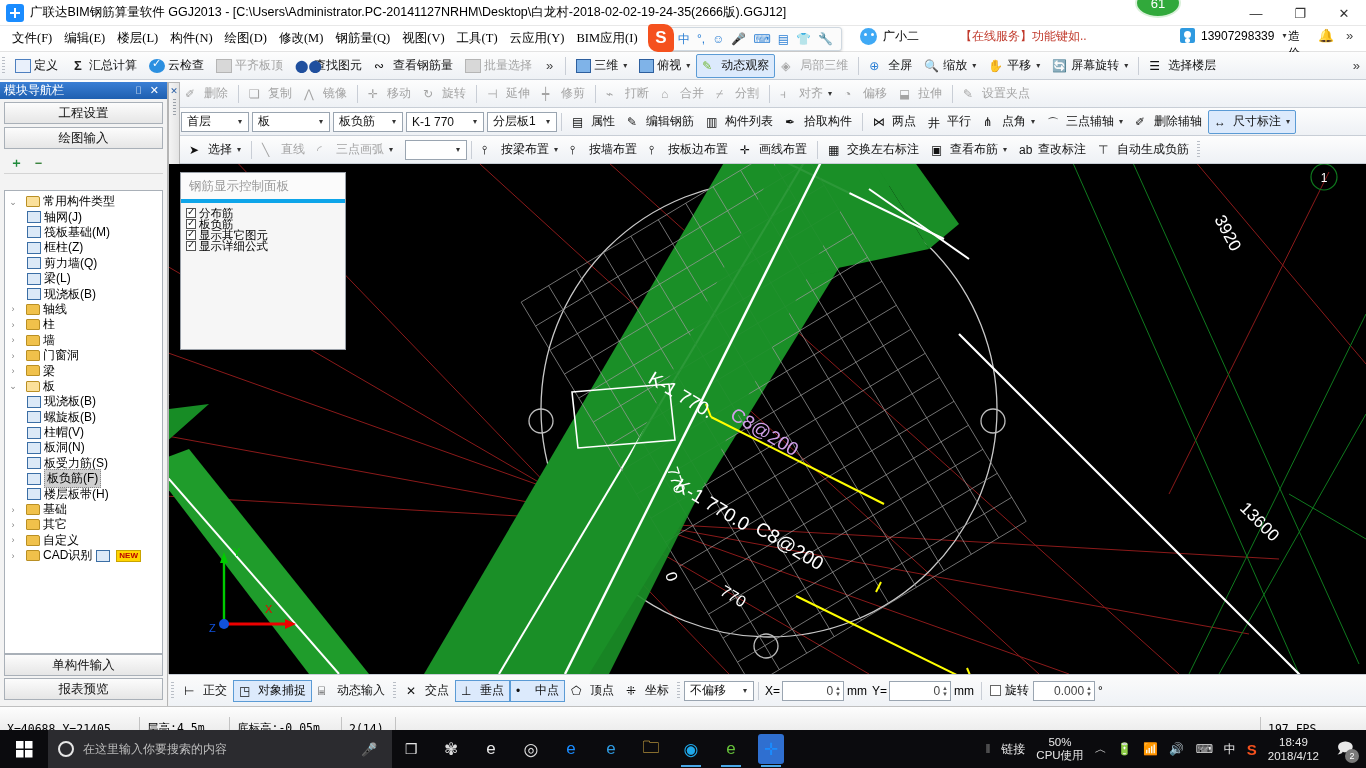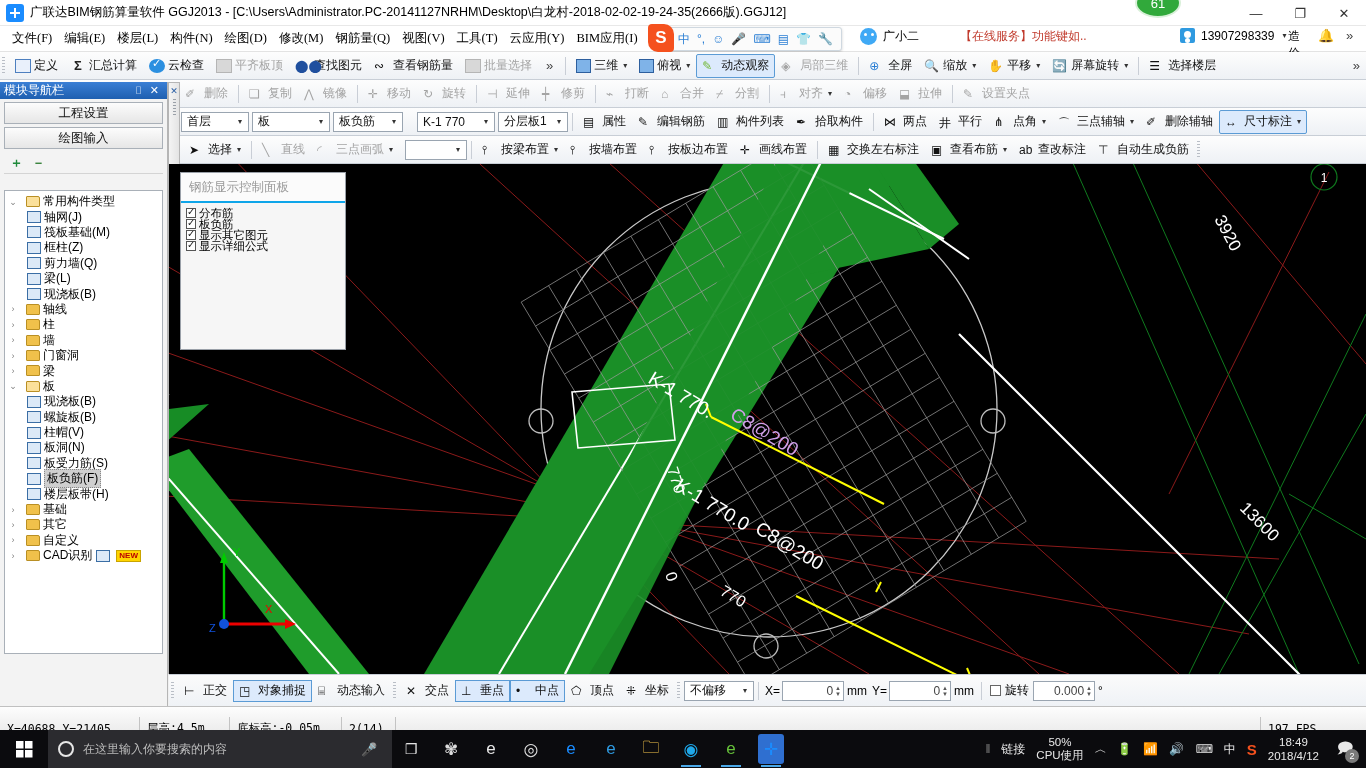--- a/index.html
+++ b/index.html
@@ -167,21 +167,21 @@
     background:#000; overflow:hidden;
   }
   .canvas svg { position:absolute; left:0; top:0; }
 
   
   .rpanel {
     position:absolute; left:11px; top:8px; width:166px; height:178px;
     background:#f6f6f6; border:1px solid #9aa0a8;
   }
   .rpanel-hd { height:30px; display:flex; align-items:center; padding-left:8px;
-    font-size:12.5px; color:#9a9a9a; border-bottom:2px solid #0ea5e9; background:#fbfbfb;}
+    font-size:12.5px; color:#9a9a9a; border-bottom:4px solid #0ea5e9; background:#fbfbfb;}
   .rpanel-body { padding:4px 0 0 5px; }
   .rrow { display:flex; align-items:center; height:12px; font-size:11.5px; color:#000; margin-bottom:-1px;}
   .cbx { width:10px;height:10px;border:1px solid #555;background:#fff;margin-right:3px;flex:none;
      position:relative;}
   .cbx:after { content:"✓"; position:absolute; left:0px; top:-3px; font-size:10px; color:#222; }
 
   
   .statusbar {
     position:absolute; left:169px; top:674px; width:1197px; height:32px;
     background:linear-gradient(to bottom,#fbfbfb,#eff2f6); border-top:1px solid #c8ced6;
@@ -455,21 +455,21 @@
       <span class="dd">▾</span>
     </div>
     <div class="dropfield" style="width:78px;margin-left:3px;">
       <span>板</span>
       <span class="dd">▾</span>
     </div>
     <div class="dropfield" style="width:70px;margin-left:3px;">
       <span>板负筋</span>
       <span class="dd">▾</span>
     </div>
-    <div class="dropfield" style="width:78px;margin-left:14px;align-items:center;">
+    <div class="dropfield" style="width:78px;margin-left:3px;align-items:center;">
       <span>K-1 770</span>
       <span class="dd">▾</span>
     </div>
     <div class="dropfield" style="width:70px;margin-left:3px;">
       <span>分层板1</span>
       <span class="dd">▾</span>
     </div>
     <span class="sep"></span>
     <div class="tbtn">
         <span class="ic">▤</span>
@@ -723,20 +723,24 @@
       <div class="tnode">
           <span class="arrow">›</span>
           <span class="dots"></span>
           <span class="folder"></span>
           <span class="lbl">CAD识别</span>
           <span class="titem" style="margin-left:4px;"></span>
           <span class="new-badge">NEW</span>
         </div>
     </div>
 
+    <div class="sb-bottom">
+      <div class="sb-bigbtn">单构件输入</div>
+      <div class="sb-bigbtn">报表预览</div>
+    </div>
   </div>
 
   <div class="vstrip" style="left:168px; top:82px; height:84px;">
     <span class="vx">✕</span>
     <span class="vdots"></span>
   </div>
   <div class="vstrip" style="left:168px; top:166px; height:508px;">
     <span class="vdots"></span>
   </div>
 

